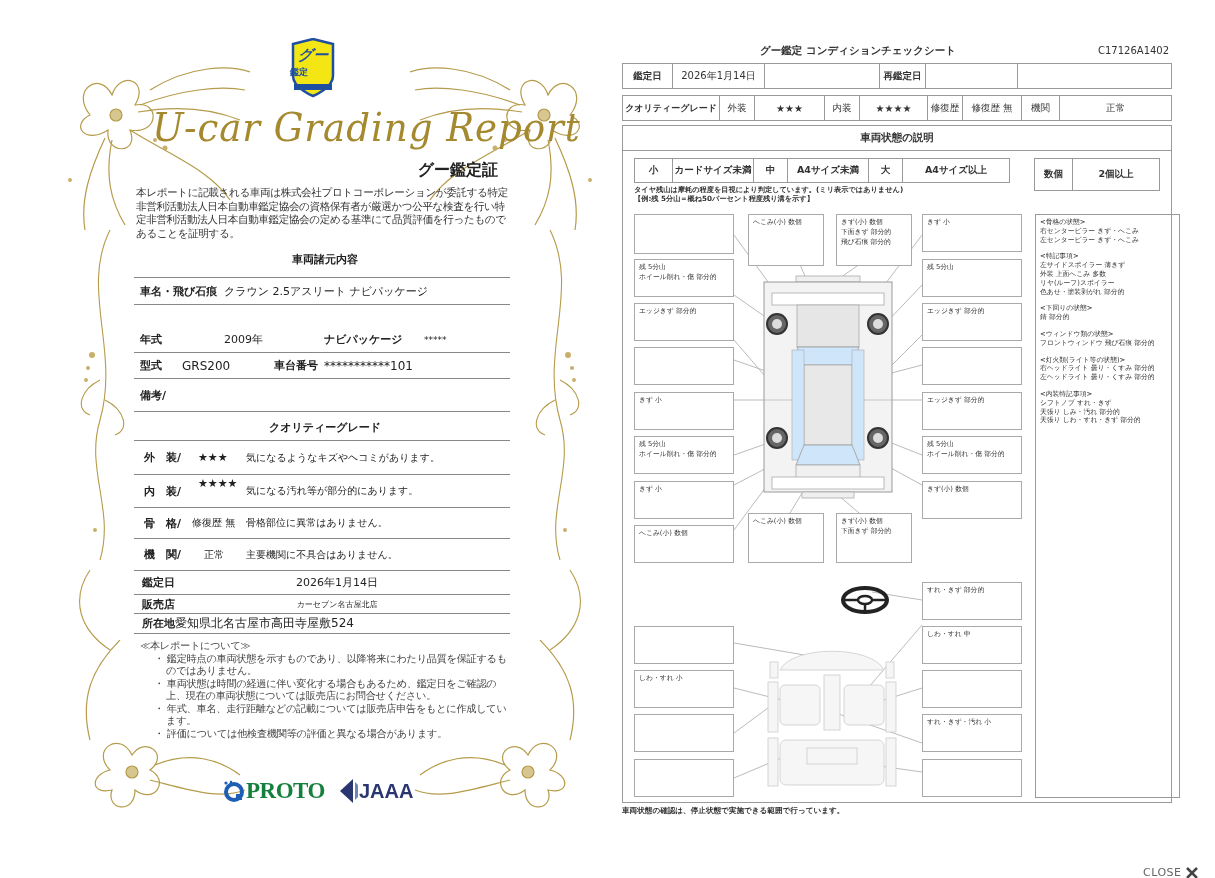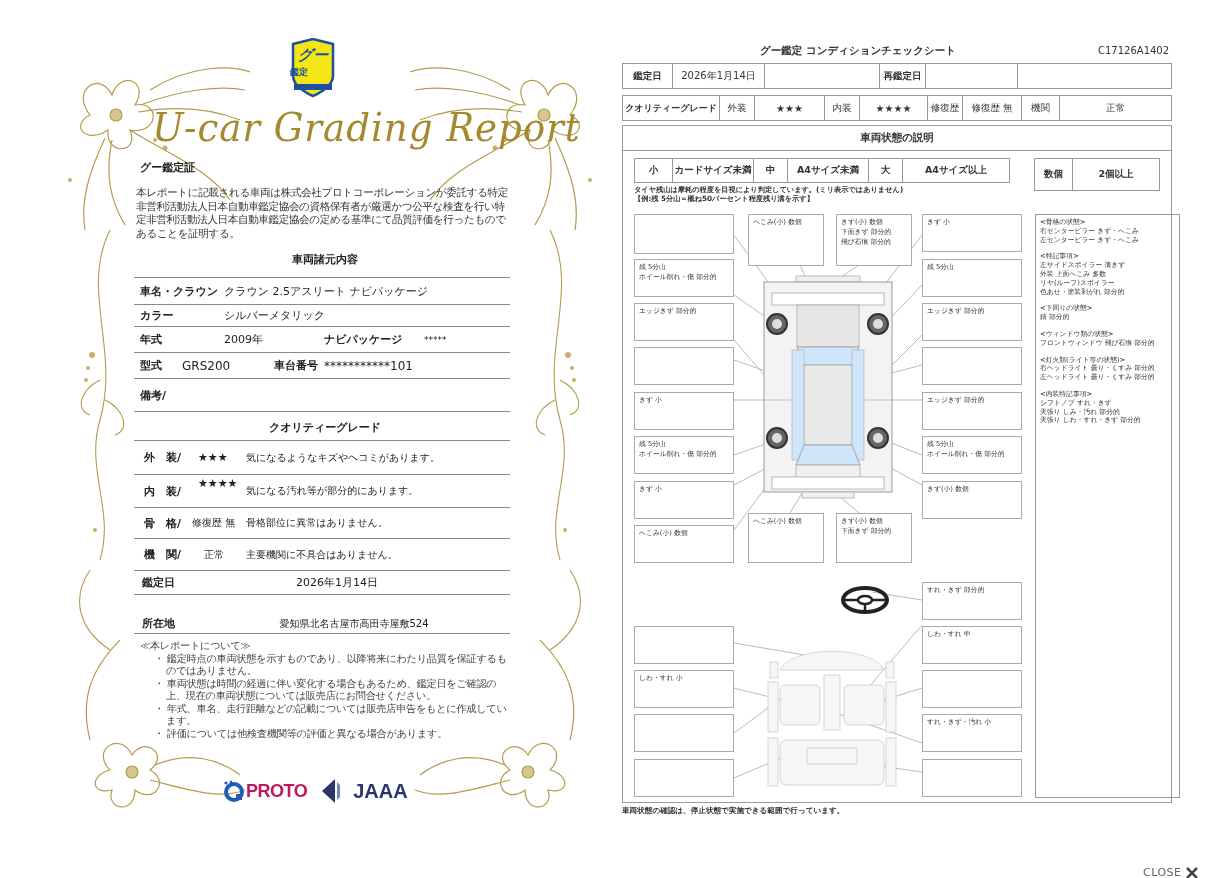--- a/index.html
+++ b/index.html
@@ -3,31 +3,31 @@
 <meta charset="utf-8">
 <style>
 *{box-sizing:border-box;margin:0;padding:0}
 body{width:1215px;height:878px;background:#fff;position:relative;overflow:hidden;font-family:"DejaVu Sans","Liberation Sans",sans-serif;color:#222}
 .abs{position:absolute}
 
 .cert{left:0;top:0;width:610px;height:878px}
 .orn{position:absolute;pointer-events:none}
 .emblem{left:290px;top:38px;width:46px;height:62px}
 .script{left:140px;top:104px;width:350px;text-align:center;font-family:"DejaVu Serif","Liberation Serif",serif;font-style:italic;font-size:40px;color:#a4892f;letter-spacing:1px;white-space:nowrap;transform:scaleX(0.93)}
-.cert-sub{left:140px;top:160px;width:370px;text-align:left;font-size:11px;font-weight:bold}
+.cert-sub{left:128px;top:160px;width:370px;text-align:right;font-size:16px;font-weight:bold}
 .cert-intro{left:136px;top:186px;width:376px;font-family:"DejaVu Serif","Liberation Serif",serif;font-size:10.6px;line-height:13.5px;color:#333;letter-spacing:-0.4px}
 .spec-title{left:140px;top:252px;width:370px;text-align:center;font-size:11px;font-weight:bold}
 .crow{position:absolute;left:134px;width:376px;border-bottom:1.5px solid #888;font-size:11px;display:flex;align-items:center}
 .crow span{position:absolute;white-space:nowrap}
 .ctop{left:134px;width:376px;height:0;border-top:1.5px solid #888}
 .b{font-weight:bold}
 .notes{left:140px;top:640px;width:370px;font-family:"DejaVu Serif","Liberation Serif",serif;font-size:10.2px;line-height:12.5px;color:#444;letter-spacing:-0.3px}
 .notes .li{padding-left:26px;text-indent:-12px}
 .logos{left:222px;top:778px;display:flex;align-items:center;gap:14px}
-.proto{font-family:Liberation Sans, sans-serif;font-weight:900;font-size:18px;color:#be185d;letter-spacing:-0.5px}
+.proto{font-family:Liberation Serif, serif;font-weight:900;font-size:23px;color:#15803d;letter-spacing:-0.5px}
 .jaaa{font-family:"Liberation Sans",sans-serif;font-weight:bold;font-size:20px;color:#2a3670}
 
 .sheet-title{left:760px;top:44px;font-size:10.5px;font-weight:bold;color:#333}
 .sheet-code{left:1098px;top:45px;font-size:10px;color:#333}
 .grid{position:absolute;display:flex;border:1.5px solid #999}
 .grid > div{border-right:1.5px solid #999;display:flex;align-items:center;justify-content:center;font-size:9.5px;font-weight:bold;color:#333;white-space:nowrap}
 .grid > div:last-child{border-right:none}
 .outer{left:622px;top:125px;width:550px;height:678px;border:1.5px solid #999}
 .outer-head{left:622px;top:125px;width:550px;height:26px;border-bottom:1.5px solid #999;display:flex;align-items:center;justify-content:center;font-size:10.5px;font-weight:bold;color:#333}
 .tire-note{left:634px;top:185px;font-size:7.2px;line-height:9px;color:#333;font-weight:bold;white-space:nowrap}
@@ -120,26 +120,22 @@
     <div class="abs" style="left:0;top:28px;width:46px;text-align:left;font-size:9px;font-weight:bold;color:#1f4fa0">鑑定</div>
   </div>
 
   <div class="abs script">U-car Grading Report</div>
   <div class="abs cert-sub">グー鑑定証</div>
   <div class="abs cert-intro">本レポートに記載される車両は株式会社プロトコーポレーションが委託する特定非営利活動法人日本自動車鑑定協会の資格保有者が厳選かつ公平な検査を行い特定非営利活動法人日本自動車鑑定協会の定める基準にて品質評価を行ったものであることを証明する。</div>
   <div class="abs spec-title">車両諸元内容</div>
 
   <div class="abs ctop" style="top:277px"></div>
   <div class="crow" style="top:278px;height:27px">
-    <span class="b" style="left:6px">車名・クラウン</span>
+    <span class="b" style="left:6px">車名・飛び石痕</span>
     <span style="left:90px">クラウン 2.5アスリート ナビパッケージ</span>
-  </div>
-  <div class="crow" style="top:305px;height:22px">
-    <span class="b" style="left:6px">カラー</span>
-    <span style="left:90px">シルバーメタリック</span>
   </div>
   <div class="crow" style="top:327px;height:26px">
     <span class="b" style="left:6px">年式</span>
     <span style="left:90px">2009年</span>
     <span class="b" style="left:190px">ナビパッケージ</span>
     <span style="left:290px;font-size:9px">*****</span>
   </div>
   <div class="crow" style="top:353px;height:26px">
     <span class="b" style="left:6px">型式</span>
     <span style="left:48px;font-size:12px">GRS200</span>
@@ -169,44 +165,48 @@
   </div>
   <div class="crow" style="top:539px;height:32px">
     <span class="b" style="left:10px">機　関/</span>
     <span style="left:70px;font-size:10px">正常</span>
     <span style="left:112px;font-size:10px">主要機関に不具合はありません。</span>
   </div>
   <div class="crow" style="top:571px;height:24px">
     <span class="b" style="left:8px">鑑定日</span>
     <span style="left:0;width:376px;text-align:center;padding-left:30px">2026年1月14日</span>
   </div>
+  <div class="crow" style="top:595px;height:19px">
+    <span class="b" style="left:8px">販売店</span>
+    <span style="left:0;width:376px;text-align:center;padding-left:30px;font-size:8px">カーセブン名古屋北店</span>
+  </div>
   <div class="crow" style="top:614px;height:20px">
     <span class="b" style="left:8px">所在地</span>
-    <span style="left:17px;width:376px;text-align:center;padding-left:30px;font-size:10px">愛知県北名古屋市高田寺屋敷524</span>
+    <span style="left:11px;width:376px;padding-left:30px;font-size:12px">愛知県北名古屋市高田寺屋敷524</span>
   </div>
 
   <div class="abs notes">
     <div>≪本レポートについて≫</div>
     <div class="li">・ 鑑定時点の車両状態を示すものであり、以降将来にわたり品質を保証するものではありません。</div>
     <div class="li">・ 車両状態は時間の経過に伴い変化する場合もあるため、鑑定日をご確認の上、現在の車両状態については販売店にお問合せください。</div>
     <div class="li">・ 年式、車名、走行距離などの記載については販売店申告をもとに作成しています。</div>
     <div class="li">・ 評価については他検査機関等の評価と異なる場合があります。</div>
   </div>
 
   <div class="abs logos">
     <div style="display:flex;align-items:center;gap:2px">
       <svg width="22" height="22" viewBox="0 0 22 22">
         <circle cx="12" cy="12" r="8" fill="none" stroke="#1e5fb4" stroke-width="4"></circle>
         <rect x="14" y="14" width="6" height="6" fill="#1e5fb4"></rect>
         <circle cx="4" cy="3" r="1.6" fill="#1e5fb4"></circle>
           <circle cx="9" cy="2" r="1.3" fill="#1e5fb4"></circle>
       </svg>
       <span class="proto">PROTO</span>
     </div>
-    <div style="display:flex;align-items:center;gap:12px">
+    <div style="display:flex;align-items:center;gap:0">
       <svg width="20" height="26" viewBox="0 0 20 26">
         <path d="M14 1 L1 13 L14 25 Z" fill="#2a3670"></path>
         <path d="M16 4 L16 22 L19 19 L19 7Z" fill="#6f86b8"></path>
       </svg>
       <span class="jaaa">JAAA</span>
     </div>
   </div>
 </div>
 
 <div class="abs sheet-title">グー鑑定 コンディションチェックシート</div>

